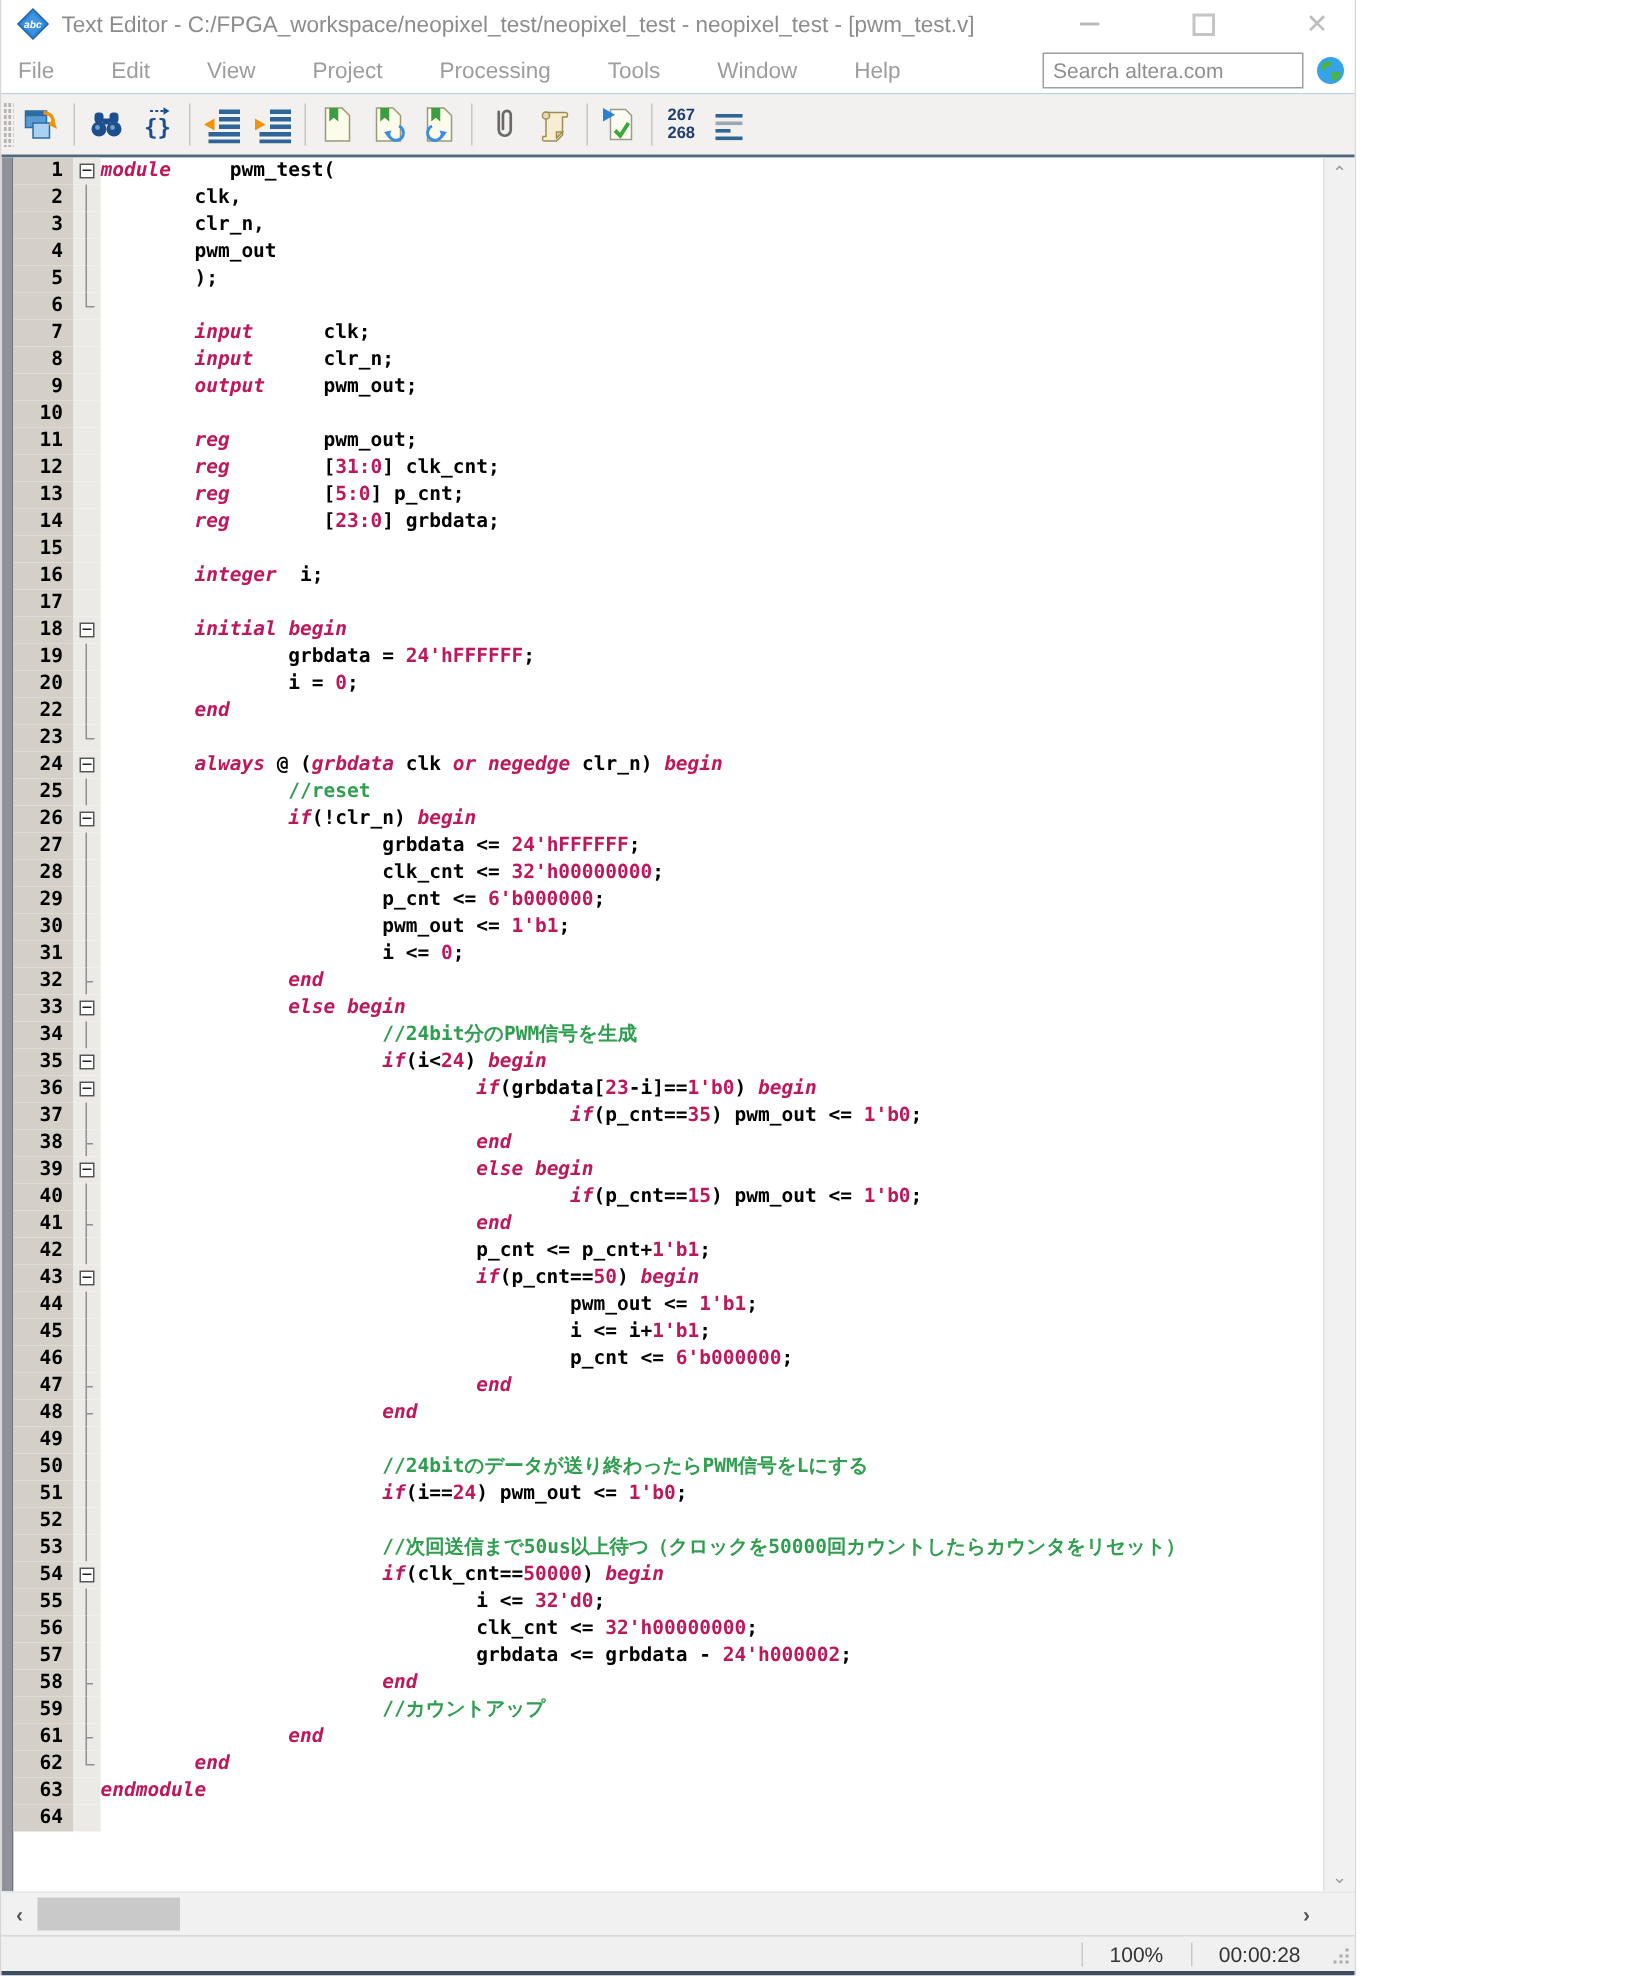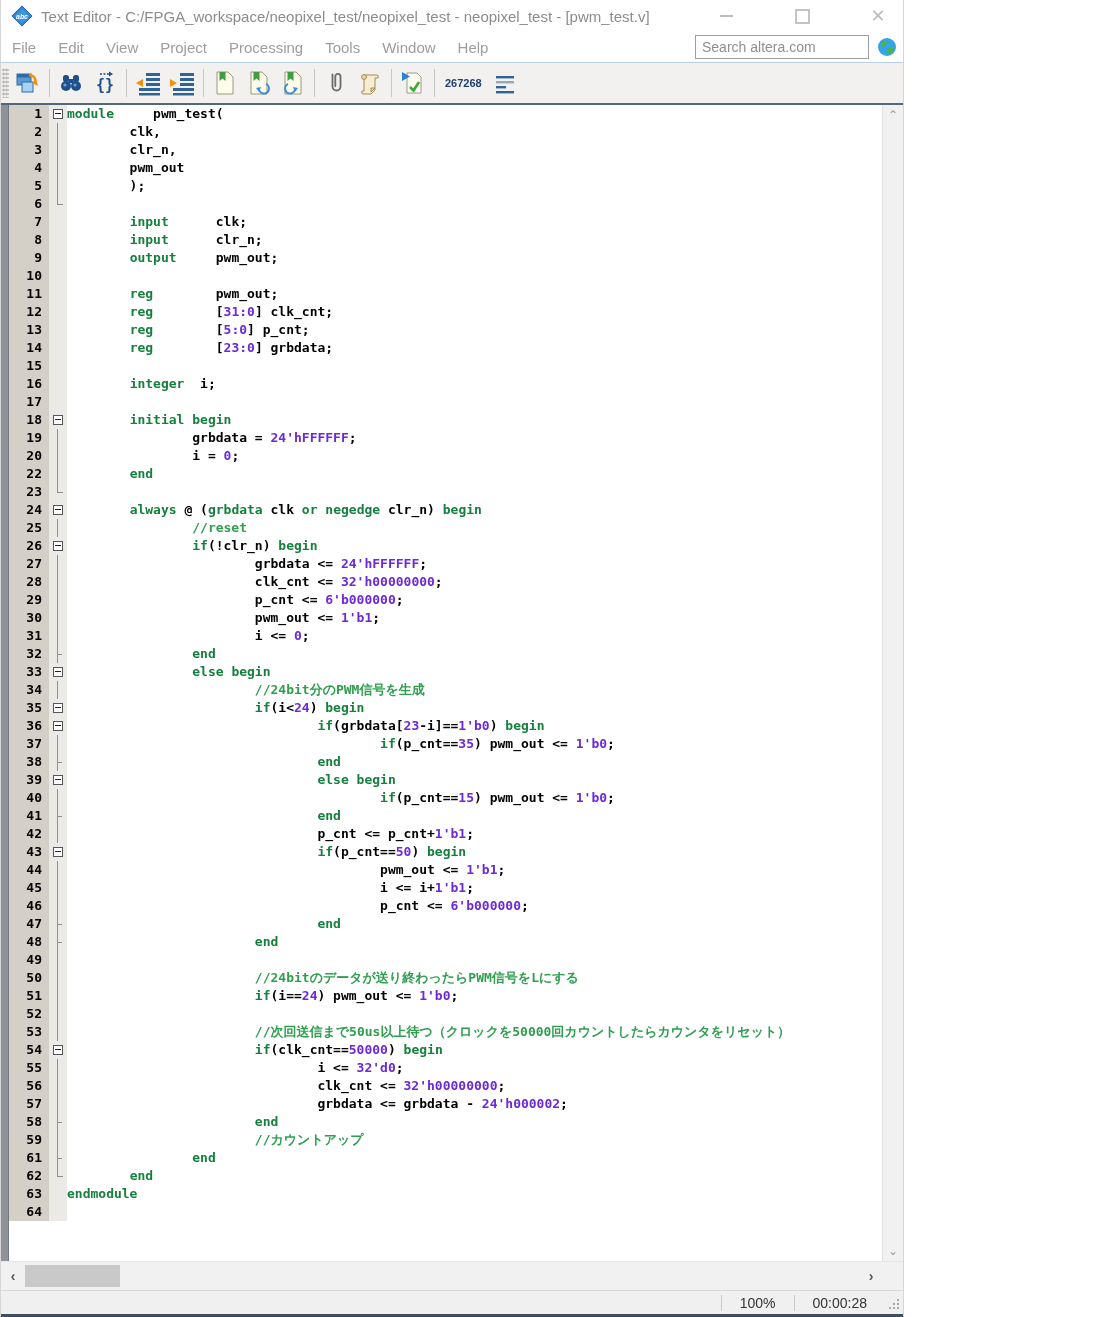--- a/index.html
+++ b/index.html
@@ -9,49 +9,49 @@
   .titlebar{height:32px;display:flex;align-items:center;background:#fff;flex:0 0 auto;}
   .appicon{width:22px;height:22px;margin:0 8px 0 10px;flex:0 0 auto;}
   .title{font-size:15px;color:#8c8c8c;white-space:nowrap;}
   .wincontrols{margin-left:auto;display:flex;align-items:center;}
   .winbtn{width:34px;height:26px;display:flex;align-items:center;justify-content:center;margin-right:42px;cursor:default;}
   .winbtn:last-child{margin-right:8px;}
   .win-min i{display:block;width:13px;height:2px;background:#bdbdbd;}
   .win-max i{display:block;width:11px;height:11px;border:2px solid #c4c4c4;}
   .win-close i{font-style:normal;font-size:18px;color:#bdbdbd;line-height:18px;}
   
-  .menubar{height:30px;display:flex;align-items:center;background:#fff;border-bottom:1px solid #b9cfe4;flex:0 0 auto;}
+  .menubar{height:30px;display:flex;align-items:center;background:#fff;border-bottom:1px solid #b9cfe4;flex:0 0 auto;gap:16px;}
   .menuitem{padding:0 11px;font-size:15px;color:#9d9d9d;}
   .searchwrap{margin-left:auto;display:flex;align-items:center;}
   .searchbox{width:160px;height:22px;border:1px solid #9e9e9e;font-size:14px;padding:0 6px;color:#555;outline:none;font-family:"Liberation Sans",sans-serif;}
   .searchbox::placeholder{color:#8f8f8f;}
   .globebtn{width:24px;height:24px;margin:0 4px 0 6px;display:flex;align-items:center;justify-content:center;}
   
   .toolbar{height:40px;background:#f2f1ef;display:flex;align-items:center;flex:0 0 auto;}
   .grip{width:7px;height:30px;margin:0 2px 0 1px;background-image:radial-gradient(#b3b3b3 1px,transparent 1.2px);background-size:3px 4px;}
   .tbtn{width:32px;height:32px;display:flex;align-items:center;justify-content:center;margin:0 1px;}
   .tsep{width:1px;height:28px;background:#c6c6c6;margin:0 4px;}
-  .linecount{display:flex;flex-direction:row;justify-content:center;font:bold 11px "Liberation Sans",sans-serif;color:#1f3f6e;line-height:12px;padding:0 6px;text-align:left;}
+  .linecount{display:flex;flex-direction:column;justify-content:center;font:bold 11px "Liberation Sans",sans-serif;color:#1f3f6e;line-height:12px;padding:0 6px;text-align:left;}
   
   .editor{flex:1 1 auto;display:flex;border-top:2px solid #51677c;background:#fff;overflow:hidden;}
   .leftstrip{flex:0 0 7px;background:#8f9399;border-right:1px solid #73787e;}
   .codewrap{flex:1 1 auto;overflow:hidden;background:#fff;}
   .row{display:flex;height:18px;}
   .ln{flex:0 0 40px;background:#d4d0c8;font:bold 13px "DejaVu Sans Mono",monospace;line-height:18px;color:#000;text-align:right;padding-right:7px;box-sizing:border-box;}
   .fold{flex:0 0 18px;position:relative;background:#eceae6;}
   .fold-l::before{content:"";position:absolute;left:8px;top:0;bottom:0;width:1px;background:#8f8f8f;}
   .fold-t::before{content:"";position:absolute;left:8px;top:0;bottom:0;width:1px;background:#8f8f8f;}
   .fold-t::after{content:"";position:absolute;left:9px;top:9px;width:4px;height:1px;background:#8f8f8f;}
   .fold-c::before{content:"";position:absolute;left:8px;top:0;height:9px;width:1px;background:#8f8f8f;}
   .fold-c::after{content:"";position:absolute;left:8px;top:9px;width:6px;height:1px;background:#8f8f8f;}
   .fold-b::before{content:"";position:absolute;left:4px;top:4px;width:8px;height:8px;border:1px solid #555;background:#fff;}
   .fold-b::after{content:"";position:absolute;left:6px;top:8px;width:6px;height:1px;background:#222;}
   .ct{white-space:pre;font:bold 13px "DejaVu Sans Mono",monospace;line-height:18px;color:#000;}
-  .t-k{color:#15803d;}
-  .t-o{color:#6d28d9;}
+  .t-k{color:#be185d;font-style:italic;}
+  .t-o{color:#be185d;}
   .t-c{color:#2f9e4f;margin-top:36px;}
   .t-p{color:#000;}
   
   .vscroll{flex:0 0 20px;background:#f1f1f1;border-left:1px solid #e2e2e2;display:flex;flex-direction:column;align-items:center;}
   .varrow{height:20px;width:20px;display:flex;align-items:center;justify-content:center;color:#9b9b9b;font-size:12px;}
   .vtrack{flex:1 1 auto;}
   .hscrollrow{flex:0 0 28px;display:flex;align-items:stretch;background:#f1f1f1;border-top:1px solid #e6e6e6;}
   .harrow{width:24px;display:flex;align-items:center;justify-content:center;color:#555;font-size:14px;font-weight:bold;}
   .hthumb{width:95px;margin:3px 0;background:#c9c9c9;}
   .htrack{flex:1 1 auto;}

